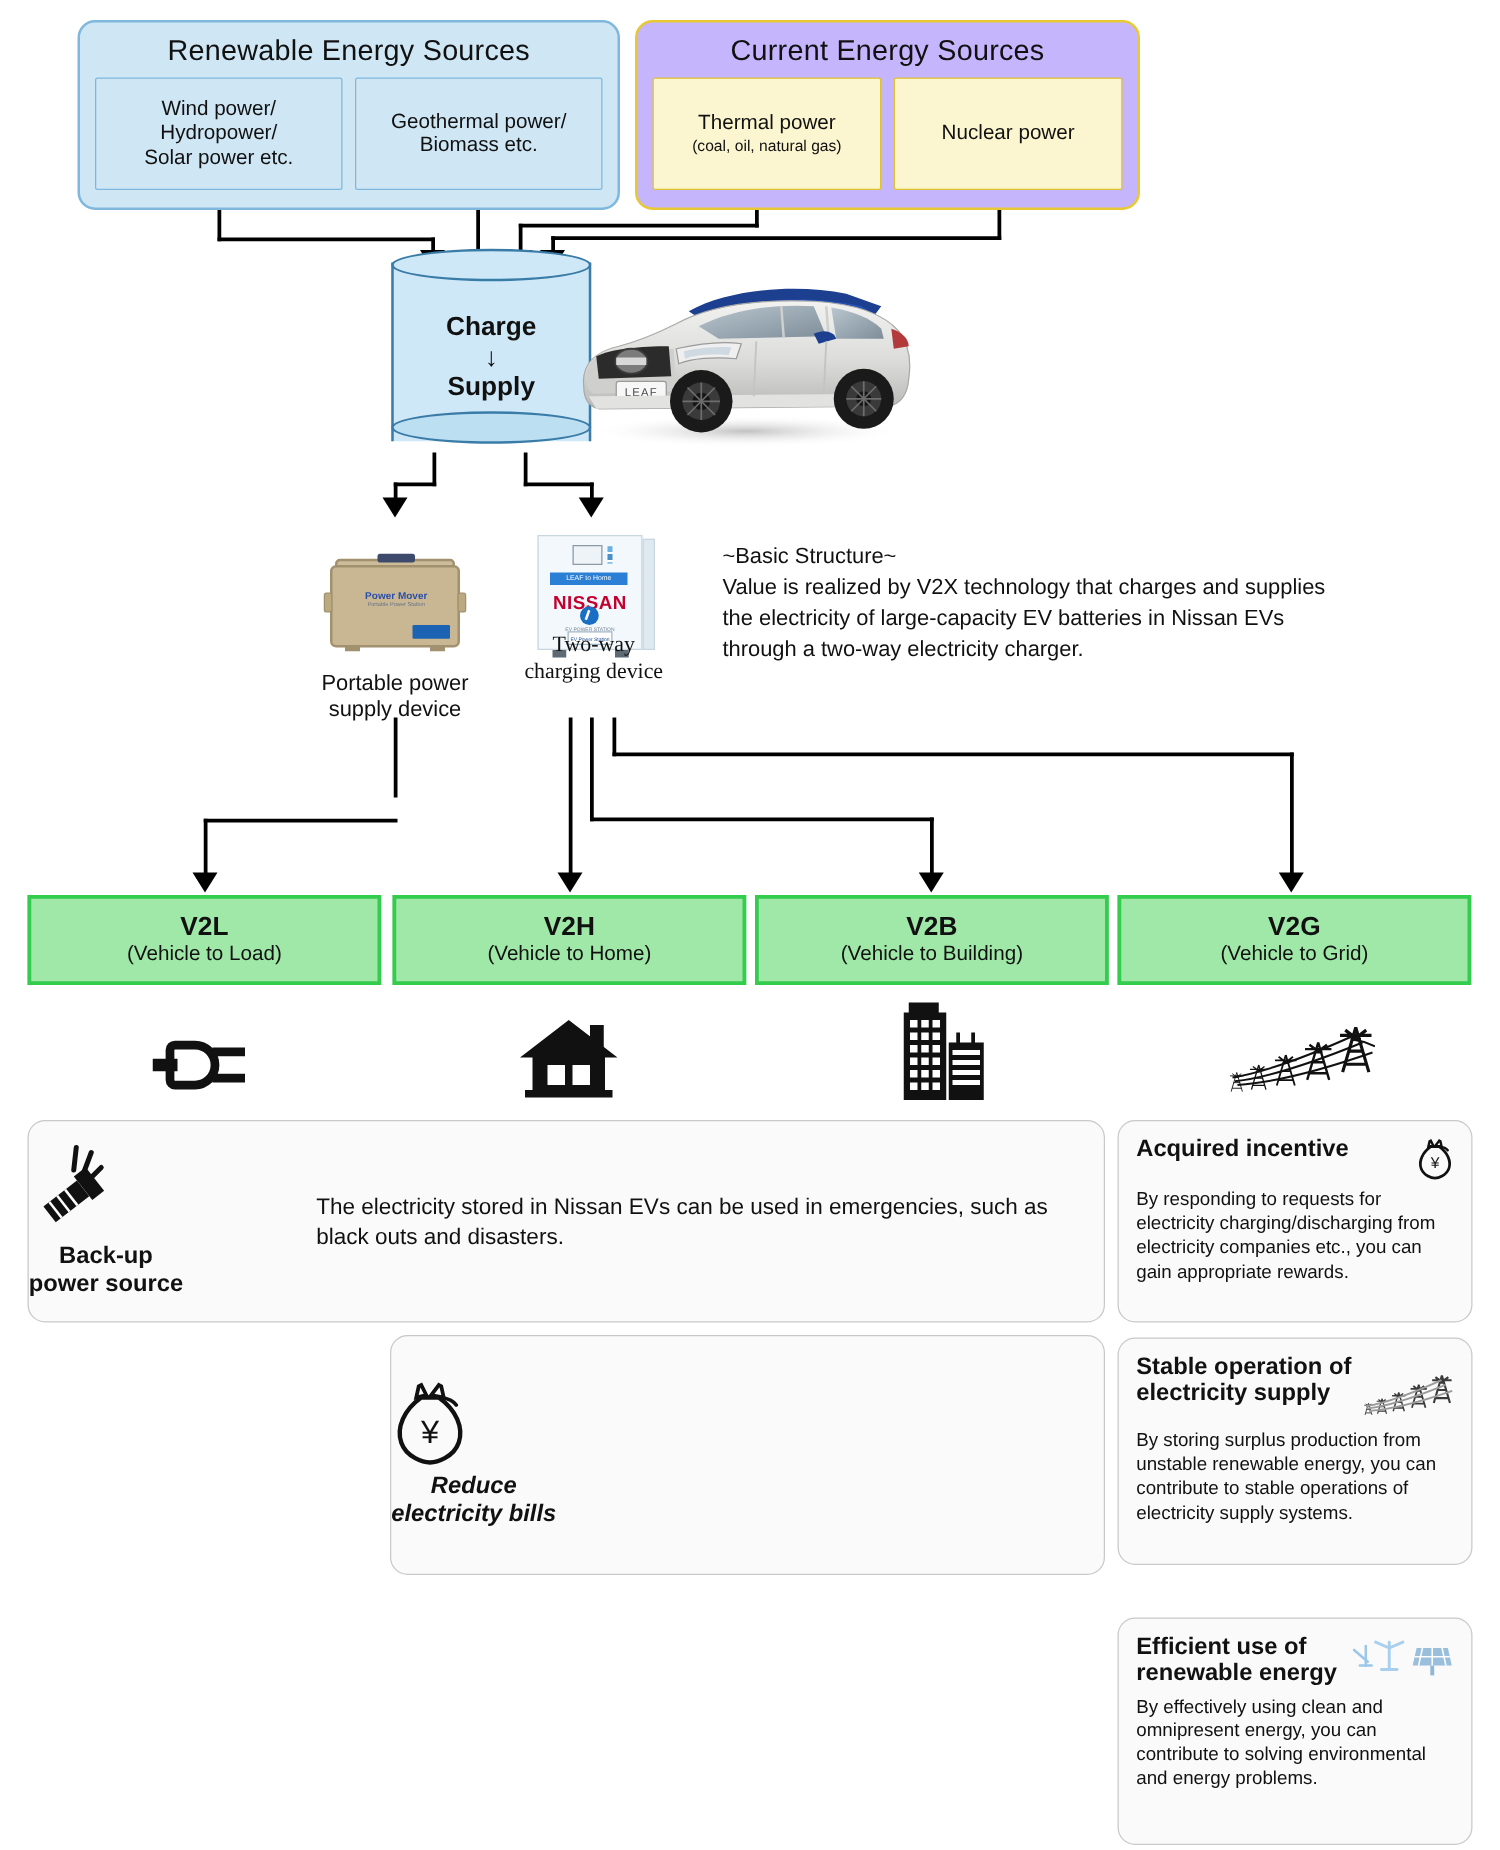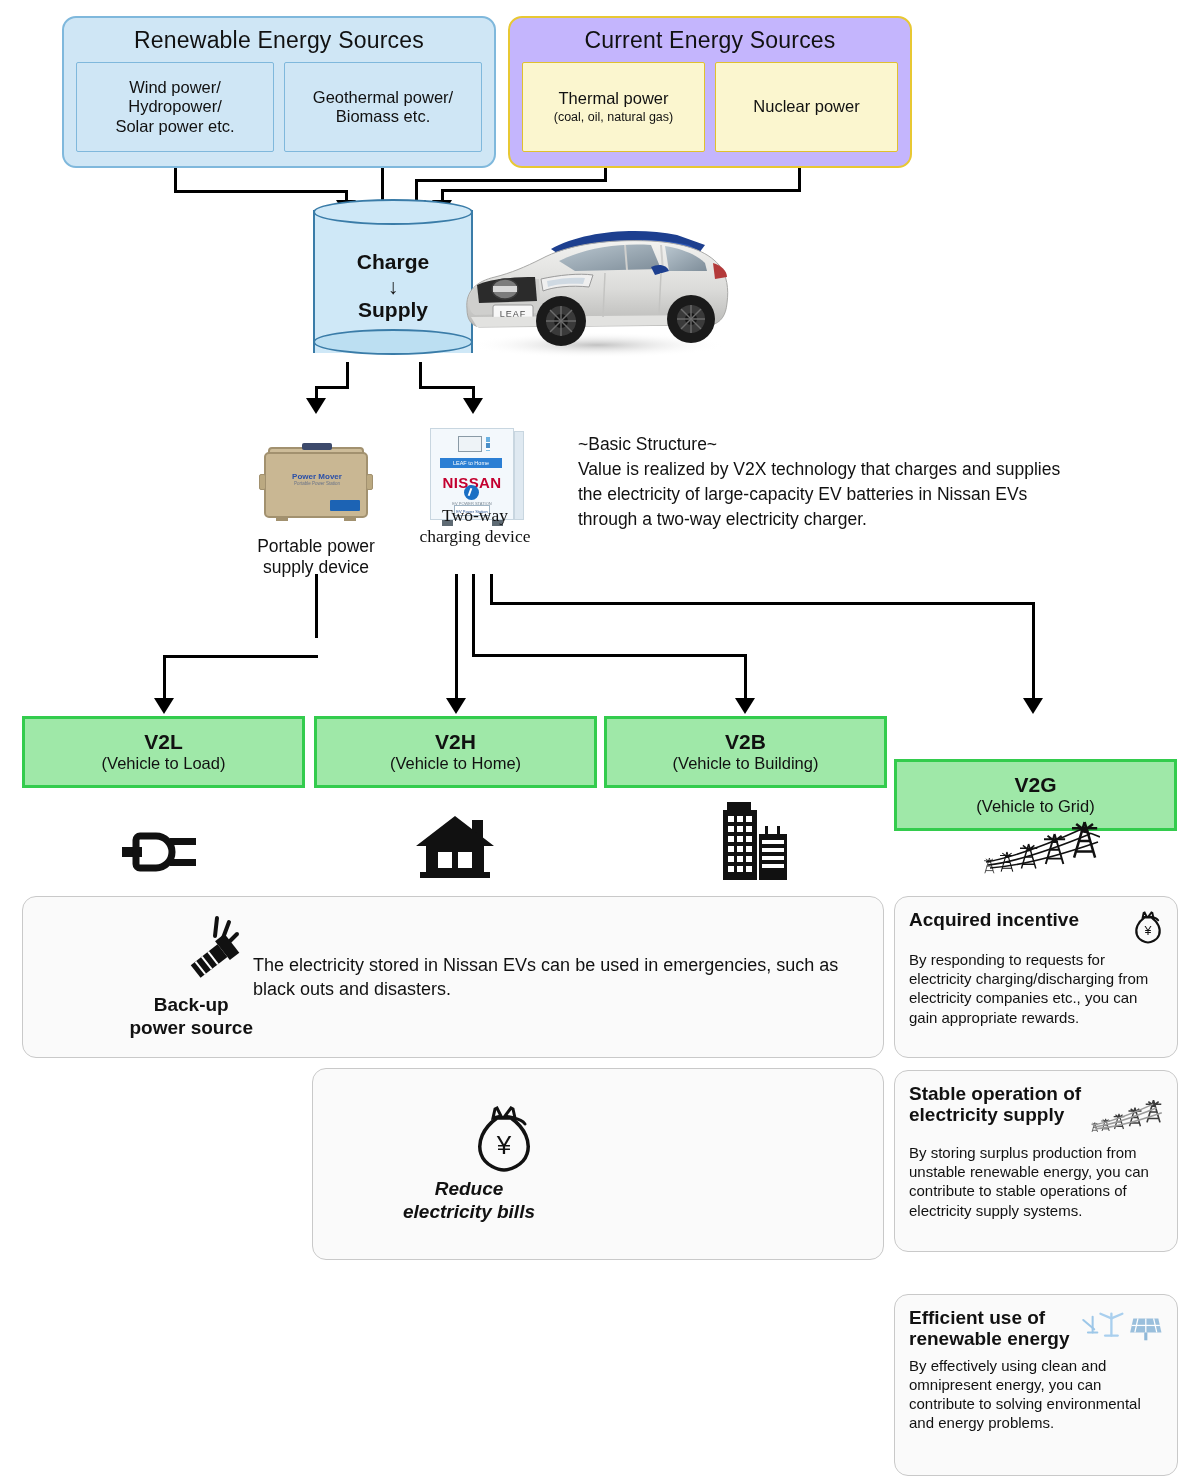--- a/index.html
+++ b/index.html
@@ -124,21 +124,21 @@
 
   
   .card {
     position:absolute; background:#fafafa; border:1.5px solid #c9c9c9;
     border-radius:14px;
   }
   .card-title { font-weight:bold; line-height:1.12; }
   .card-body { line-height:1.28; }
 
   .wide-card-inner { display:flex; height:100%; align-items:center; }
-  .wide-icon { width:230px; display:flex; flex-direction:column; align-items:flex-end; }
+  .wide-icon { width:230px; display:flex; flex-direction:column; align-items:flex-start; }
   .wide-icon .lbl { font-size:19px; font-weight:bold; text-align:center; line-height:1.2; margin-top:6px; }
   .wide-text { flex:1; font-size:18px; line-height:1.35; padding-right:24px; }
 
   .small-card-pad { padding:12px 14px 10px 14px; }
   .small-card-pad .card-title { font-size:19px; }
   .small-card-pad .card-body { font-size:15px; margin-top:6px; }
   .titlerow { display:flex; align-items:flex-start; justify-content:space-between; gap:6px; }
 </style>
 </head>
 <body>
@@ -343,21 +343,21 @@
   <div class="full">(Vehicle to Load)</div>
 </div>
 <div class="v2bar" style="left:314px; top:716px; width:283px; height:72px;">
   <div class="code">V2H</div>
   <div class="full">(Vehicle to Home)</div>
 </div>
 <div class="v2bar" style="left:604px; top:716px; width:283px; height:72px;">
   <div class="code">V2B</div>
   <div class="full">(Vehicle to Building)</div>
 </div>
-<div class="v2bar" style="left:894px; top:716px; width:283px; height:72px;margin-top:43px;">
+<div class="v2bar" style="left:894px; top:716px; width:283px; height:72px;">
   <div class="code">V2G</div>
   <div class="full">(Vehicle to Grid)</div>
 </div>
 
 <div class="iconcell" style="left:100px; top:800px; width:130px; height:80px;">
   <svg width="86" height="56" viewBox="0 0 86 56">
     <rect x="0" y="23" width="20" height="10" fill="#111"></rect>
     <path d="M18 12 h16 a16 16 0 0 1 0 32 h-16 a4 4 0 0 1 -4 -4 v-24 a4 4 0 0 1 4 -4 z" fill="none" stroke="#111" stroke-width="7"></path>
     <rect x="48" y="14" width="26" height="7" fill="#111"></rect>
     <rect x="48" y="35" width="26" height="7" fill="#111"></rect>

